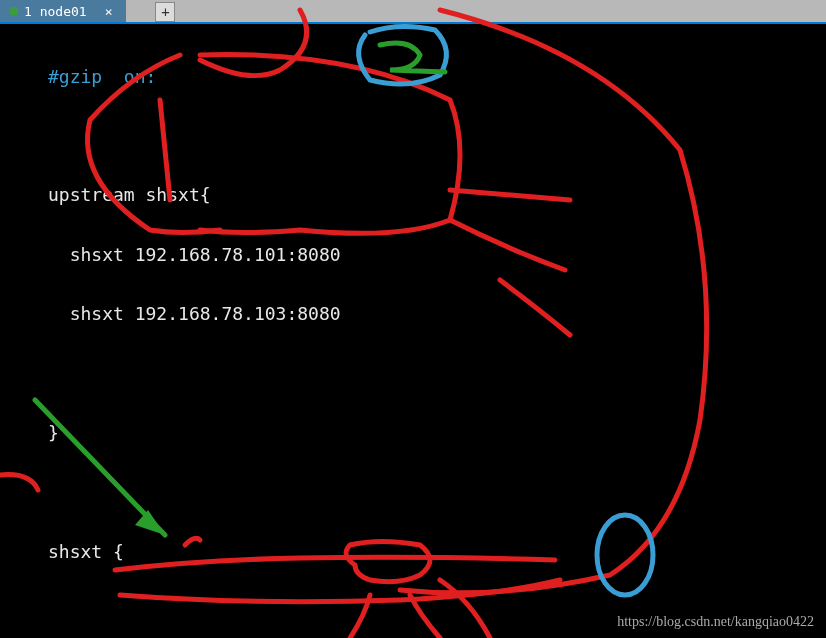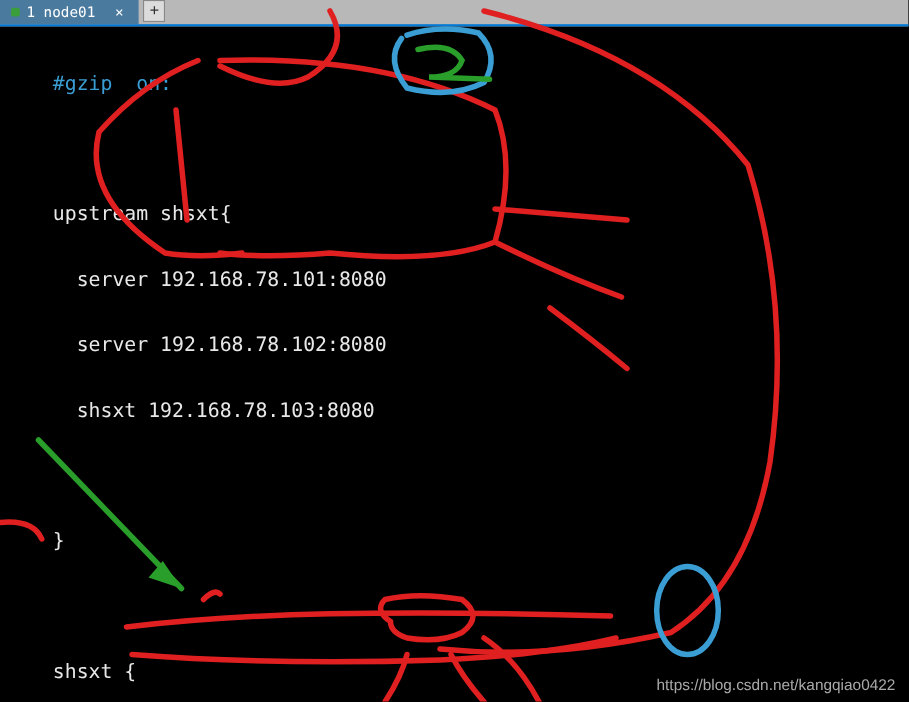--- a/index.html
+++ b/index.html
@@ -13,22 +13,23 @@
       background: #000;
       font-family: 'Consolas', 'Monaco', monospace;
       font-size: 18px;
       position: relative;
       overflow: hidden;
     }
     .tab-bar {
       height: 24px;
       background: #b8b8b8;
       display: flex;
-      align-items: flex-start;
+      align-items: flex-end;
       border-bottom: 2px solid #0078d4;
+      gap: 25px;
     }
     .tab {
       background: #4a7a9e;
       color: #fff;
       padding: 2px 10px;
       display: flex;
       align-items: center;
       gap: 6px;
       font-size: 13px;
       height: 22px;
@@ -80,43 +81,42 @@
       width: 826px;
       height: 638px;
       pointer-events: none;
     }
     .watermark {
       position: absolute;
       bottom: 8px;
       right: 12px;
       color: #aaa;
       font-size: 14px;
-      font-family: Liberation Sans, sans-serif;
+      font-family: Liberation Serif, serif;
     }
   </style>
 </head>
 <body>
 
 <div class="tab-bar">
   <div class="tab">
     <span class="tab-dot"></span>
     <span>1 node01</span>
     <span class="tab-close">×</span>
   </div>
   <div class="tab-add">
     <span>+</span>
   </div>
 </div>
 
 <div class="terminal">
 <div class="line comment">#gzip  on:</div>
 <div class="line"> </div>
 <div class="line white">upstream shsxt{</div>
-<div class="line white">  server 192.168.78.101:8080</div>
-<div class="line white">  server 192.168.78.102:8080</div>
+<div class="line white">  shsxt 192.168.78.101:8080</div>
 <div class="line white">  shsxt 192.168.78.103:8080</div>
 <div class="line"> </div>
 <div class="line white">}</div>
 <div class="line"> </div>
 <div class="line white">shsxt {</div>
 
 
 
 
 

